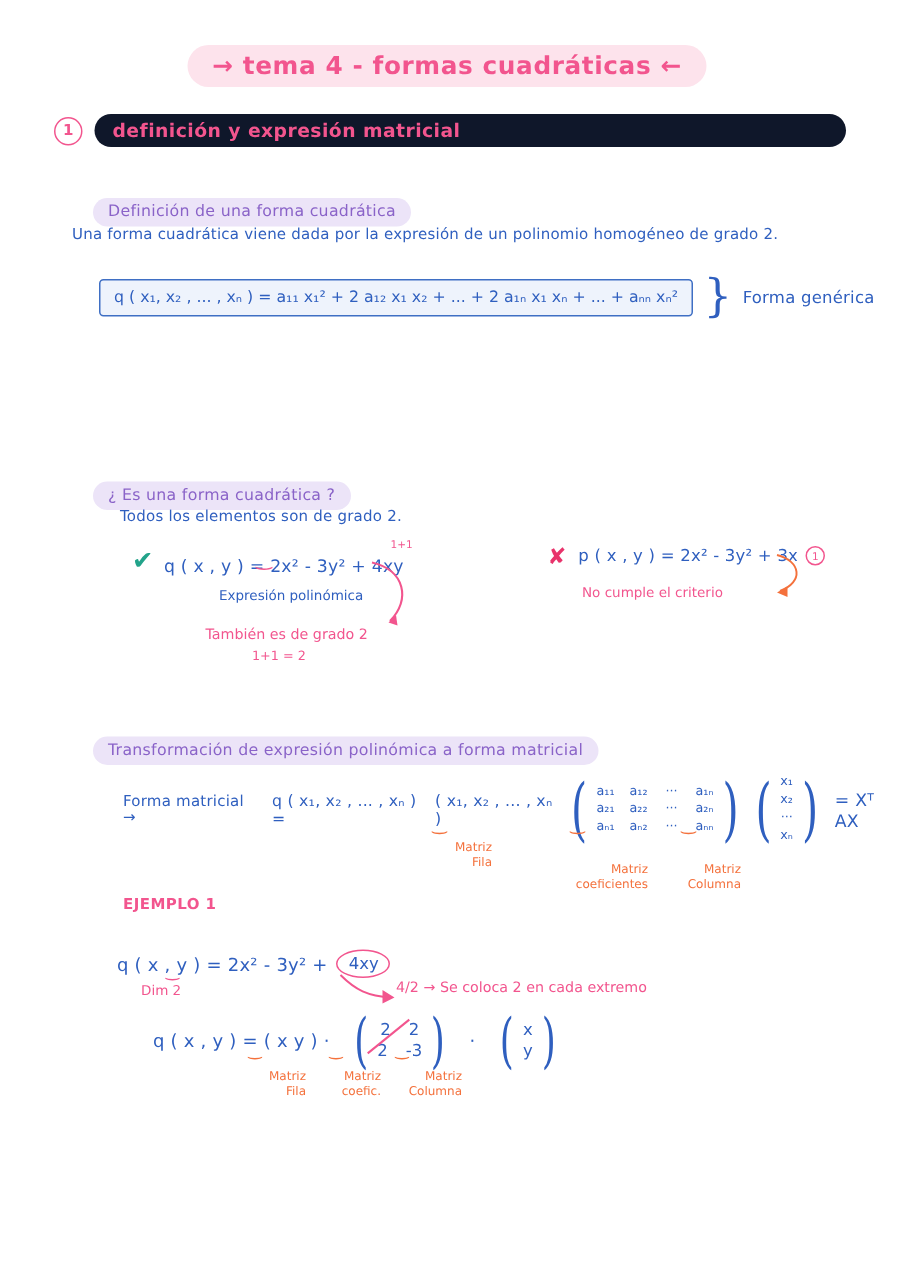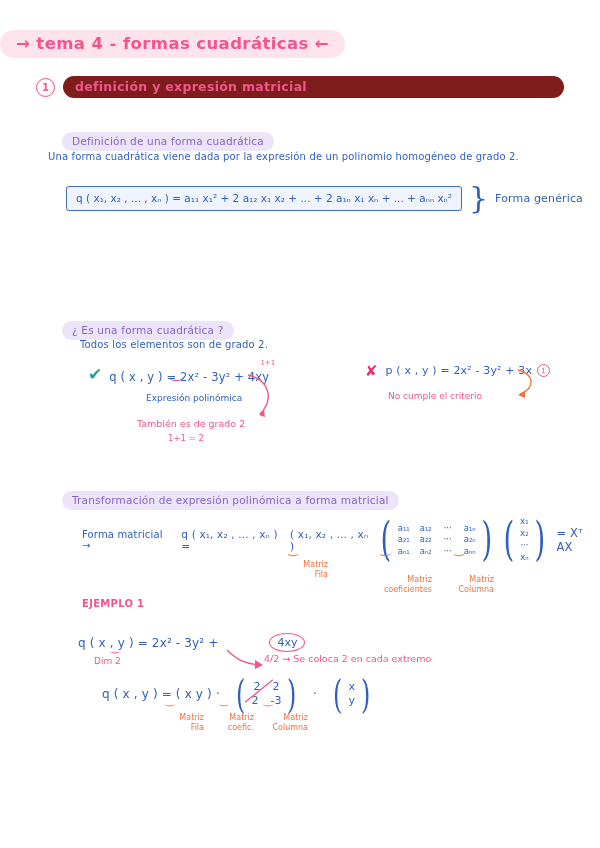--- a/index.html
+++ b/index.html
@@ -12,21 +12,21 @@
   }
   .page{position:absolute;inset:0;}
 
   
   .abs{position:absolute;}
   .pink{color:#f2558e;}
   .orange{color:#f4713c;}
 
   
   .title-wrap{
-    left:0;right:4px;top:30px;text-align:left;
+    left:0;right:4px;top:30px;text-align:center;
   }
   .title{
     display:inline-block;
     background:#fde3ec;
     color:#f2558e;
     font-size:16.5px;
     letter-spacing:.4px;
     padding:4px 16px 5px;
     border-radius:14px;
     font-weight:600;
@@ -38,21 +38,21 @@
     display:flex;align-items:center;gap:8px;
   }
   .sec-num{
     width:17px;height:17px;border-radius:50%;
     border:1.6px solid #f2558e;color:#f2558e;
     font-size:10px;display:flex;align-items:center;justify-content:center;
     flex:0 0 auto;font-weight:700;
   }
   .sec-pill{
     flex:1 1 auto;
-    background:#7f1d1d;border-radius:11px;
+    background:#0f172a;border-radius:11px;
     color:#f2558e;font-size:12.5px;font-weight:600;
     padding:3px 12px 4px;letter-spacing:.3px;
   }
 
   
   .sub{
     background:#ece4f8;color:#8a63c8;
     border-radius:10px;font-size:10.5px;
     padding:3px 10px 4px;display:inline-block;
     letter-spacing:.2px;
@@ -108,21 +108,21 @@
   
   .m2{display:inline-flex;align-items:center;color:#2f5fbf;position:relative;}
   .m2 .cells{display:inline-block;padding:0 3px;}
   .m2 .cells .r{display:flex;gap:12px;font-size:11px;line-height:1.25;justify-content:center;}
   .diag{
     position:absolute;left:6px;top:2px;width:40px;height:26px;
     pointer-events:none;
   }
   .ellipse-pink{
     border:1.6px solid #f2558e;border-radius:50%;
-    padding:2px 7px;display:inline-block;color:#2f5fbf;margin-left:45px;
+    padding:2px 7px;display:inline-block;color:#2f5fbf;
   }
   .tiny-circ{
     display:inline-flex;align-items:center;justify-content:center;
     width:11px;height:11px;border-radius:50%;
     border:1.2px solid #f2558e;color:#f2558e;font-size:7px;
     vertical-align:super;
   }
   .lbl-orange{color:#f4713c;font-size:8px;text-align:right;line-height:1.2;}
   .lbl-pink{color:#f2558e;font-size:9.5px;}
 </style>

